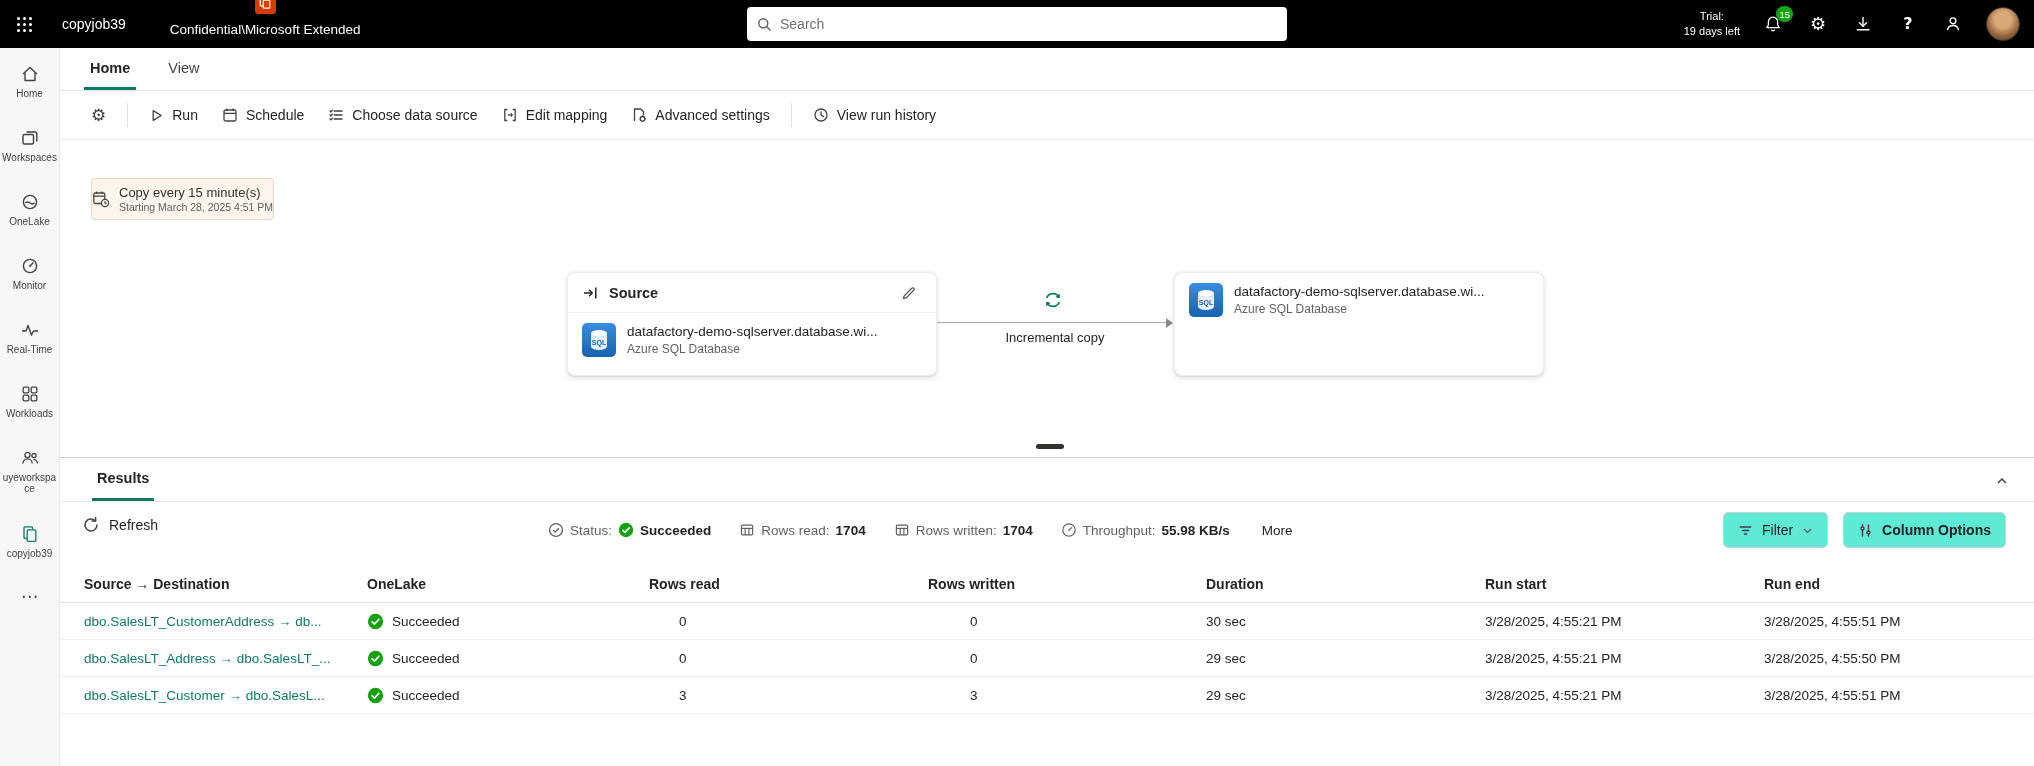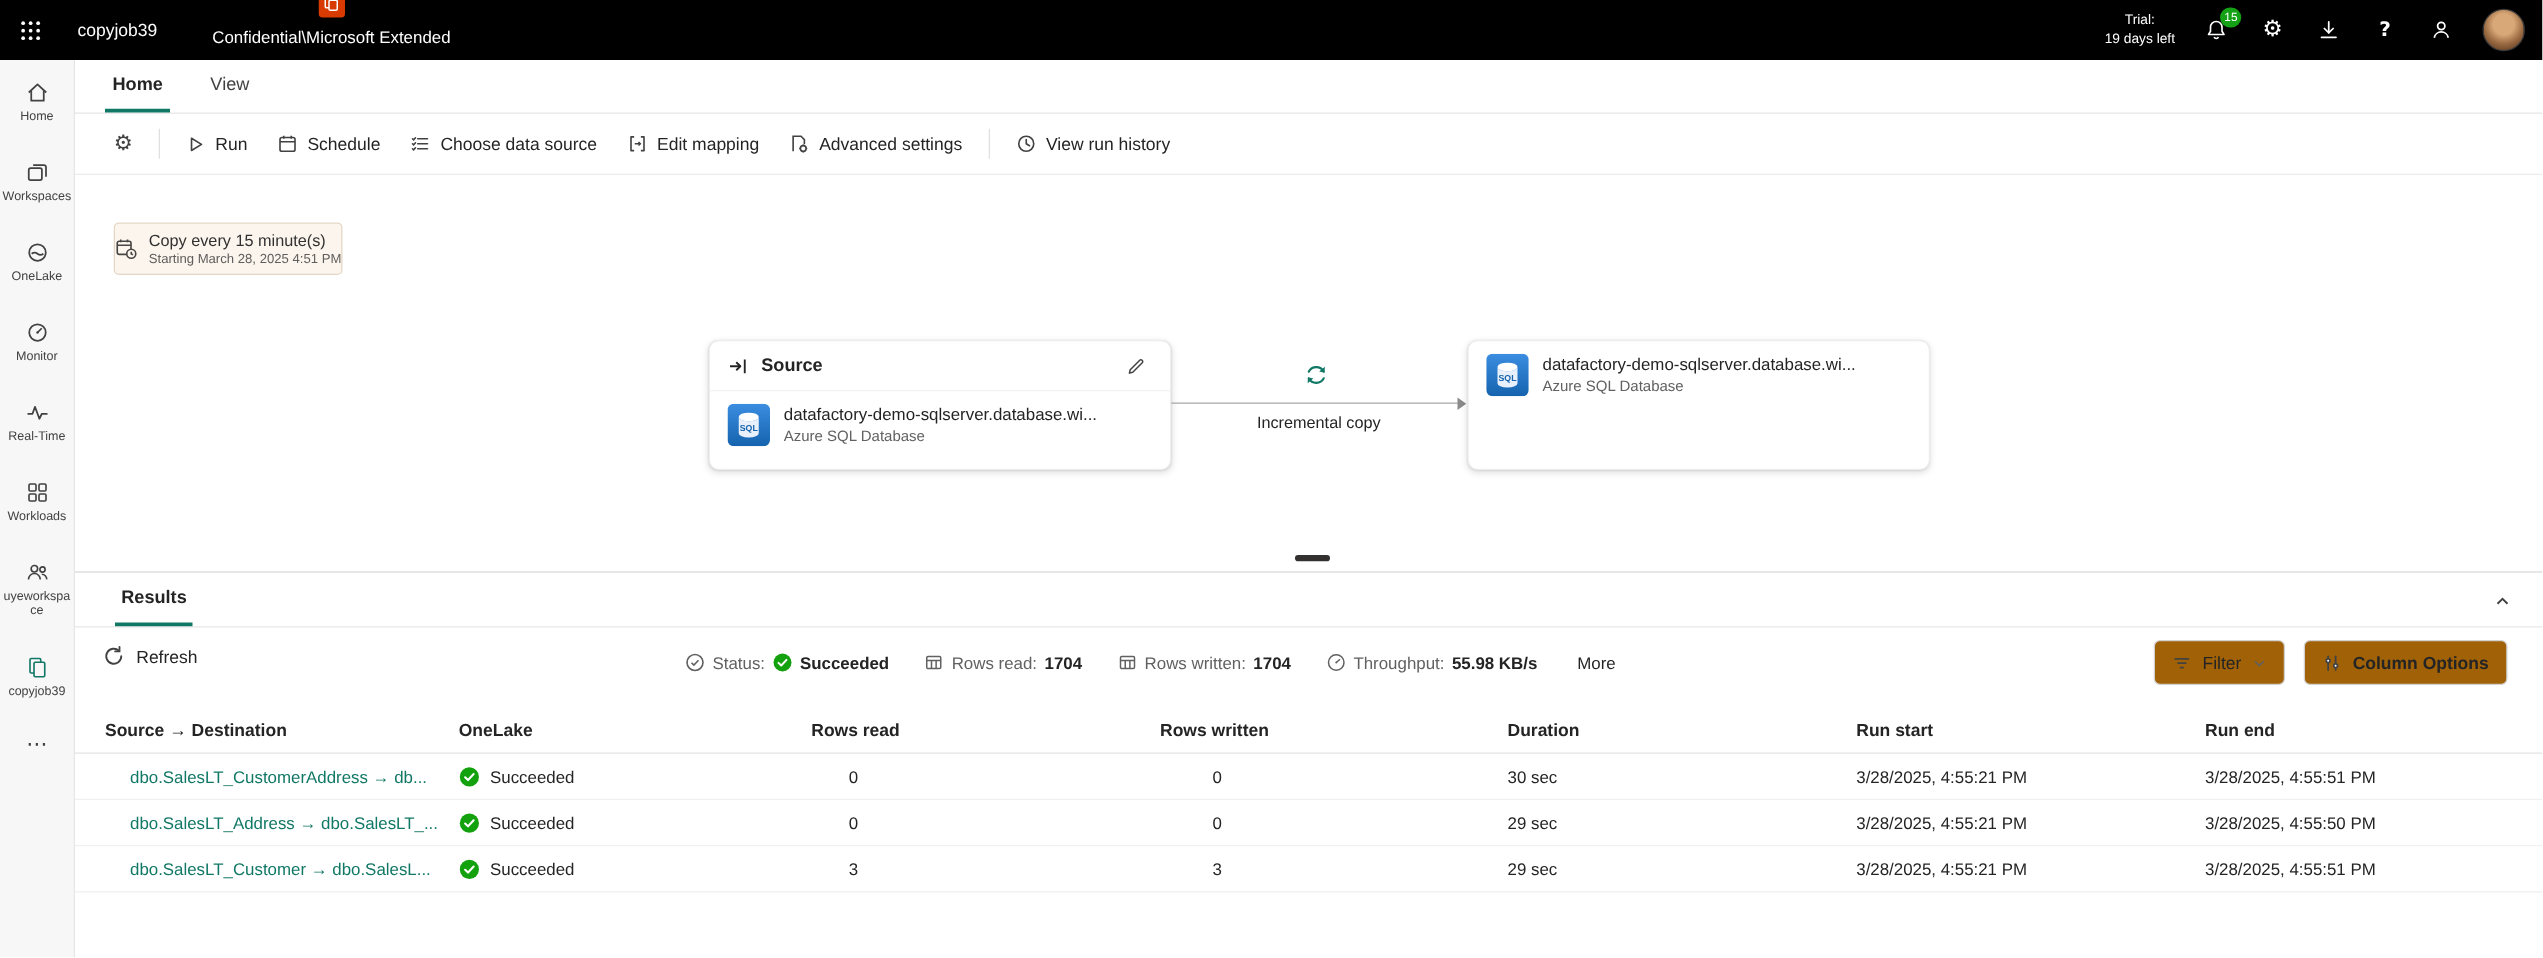--- a/index.html
+++ b/index.html
@@ -85,30 +85,30 @@
   .results-tab{display:flex;align-items:center;padding:0 5px;font-size:14.5px;font-weight:700;border-bottom:3px solid #117865;}
   .collapse-btn{position:absolute;right:20px;top:11px;width:24px;height:24px;display:flex;align-items:center;justify-content:center;}
 
   .results-toolbar{height:56px;position:relative;}
   .refresh-btn{position:absolute;left:22px;top:14px;display:flex;align-items:center;gap:9px;font-size:14px;color:#242424;}
   .metrics{position:absolute;left:488px;top:0;height:56px;display:flex;align-items:center;gap:28px;}
   .metric{display:flex;align-items:center;gap:6px;font-size:13.5px;color:#616161;white-space:nowrap;}
   .metric .val{color:#242424;font-weight:700;}
   .metric-more{font-size:13.5px;color:#242424;margin-left:4px;}
   .right-actions{position:absolute;right:28px;top:10px;display:flex;gap:15px;}
-  .btn-outline{height:36px;border:1px solid #d1d1d1;border-radius:5px;background:#a16207;display:flex;align-items:center;
+  .btn-outline{height:36px;border:1px solid #d1d1d1;border-radius:5px;background:#5eead4;display:flex;align-items:center;
     gap:9px;padding:0 14px;font-size:14px;color:#242424;}
   .btn-outline.co{font-weight:600;}
 
   .runs-table{margin-top:8px;}
   .trow{display:grid;grid-template-columns:283px 282px 279px 278px 279px 279px 1fr;align-items:center;
     height:37px;border-bottom:1px solid #f0f0f0;padding-left:24px;font-size:13.5px;color:#242424;}
   .trow.thead{height:37px;font-size:14px;font-weight:700;border-bottom:1px solid #e3e3e3;}
   .cell{white-space:nowrap;overflow:hidden;}
-  .cell.link{color:#117865;cursor:pointer;margin-left:20px;}
+  .cell.link{color:#117865;cursor:pointer;}
   .cell.num{padding-left:30px;} .cell.num2{padding-left:42px;}
   .status-cell{display:flex;align-items:center;gap:8px;}
   svg{display:block;}
 </style>
 </head>
 <body>
 
 <div class="app">
 
   <header class="topbar">
@@ -132,20 +132,27 @@
           <rect x="1.2" y="1.2" width="6.6" height="8" rx="1"></rect>
           <rect x="4.2" y="3.2" width="6.6" height="8" rx="1" fill="#d83b01"></rect>
         </svg>
       </span>
       <span>Confidential\Microsoft Extended</span>
       <svg width="11" height="11" viewBox="0 0 11 11" fill="none" stroke="#fff" stroke-width="1.3">
           <path d="M2 3.8 L5.5 7.2 L9 3.8"></path>
         </svg>
     </div>
 
+    <div class="search">
+      <svg width="15" height="15" viewBox="0 0 15 15" fill="none" stroke="#5f5f5f" stroke-width="1.4">
+        <circle cx="6.3" cy="6.3" r="4.5"></circle>
+          <path d="M9.8 9.8 L13.5 13.5"></path>
+      </svg>
+      <input placeholder="Search" style="">
+    </div>
 
     <div class="topbar-right">
       <div class="trial">
         <div>Trial:</div>
         <div>19 days left</div>
       </div>
       <button class="tb-iconbtn">
         <svg width="18" height="18" viewBox="0 0 18 18" fill="none" stroke="#fff" stroke-width="1.3" stroke-linejoin="round">
           <path d="M9 2.2 a4.6 4.6 0 0 1 4.6 4.6 v3.2 l1.6 2.6 H2.8 l1.6 -2.6 V6.8 A4.6 4.6 0 0 1 9 2.2 z"></path>
           <path d="M7.3 14.6 a1.8 1.8 0 0 0 3.4 0"></path>

